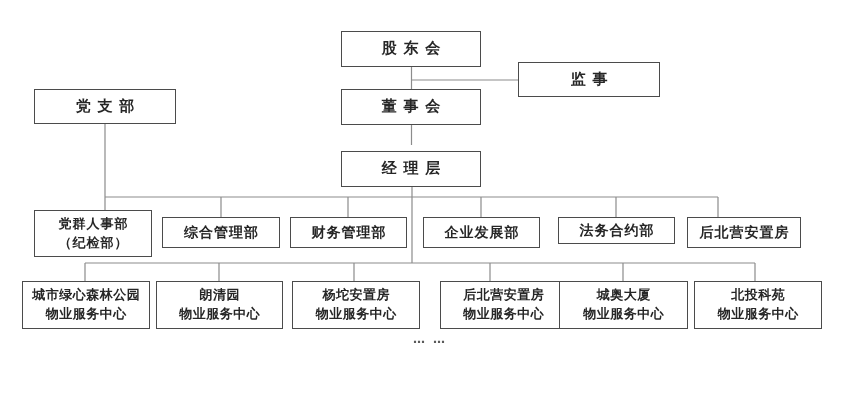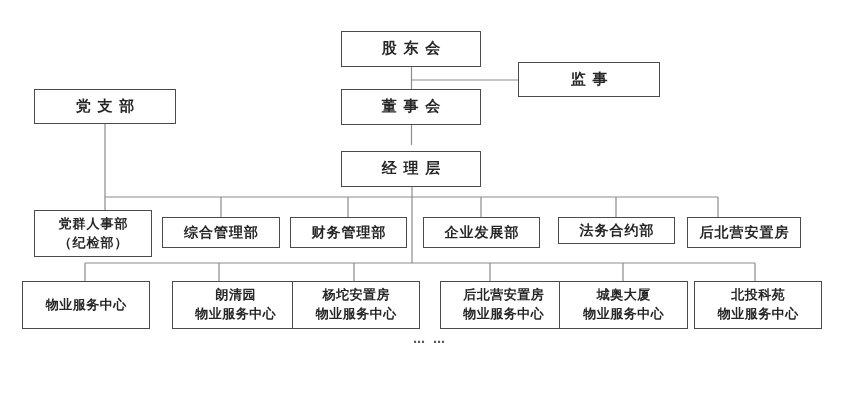--- a/index.html
+++ b/index.html
@@ -132,24 +132,25 @@
 
   <div class="node lvl-dept" style="left:558px; top:217px; width:117px; height:27px;">
     <span class="line">法务合约部</span>
   </div>
 
   <div class="node lvl-dept" style="left:687px; top:217px; width:114px; height:31px;">
     <span class="line">后北营安置房</span>
   </div>
 
   <div class="node lvl-center" style="left:22px; top:281px; width:128px; height:48px;">
+    <span class="line">城市绿心森林公园</span>
     <span class="line">物业服务中心</span>
   </div>
 
-  <div class="node lvl-center" style="left:172px; top:281px; width:127px; height:48px;">
+  <div class="node lvl-center" style="left:156px; top:281px; width:127px; height:48px;">
     <span class="line">朗清园</span>
     <span class="line">物业服务中心</span>
   </div>
 
   <div class="node lvl-center" style="left:292px; top:281px; width:128px; height:48px;">
     <span class="line">杨坨安置房</span>
     <span class="line">物业服务中心</span>
   </div>
 
   <div class="node lvl-center" style="left:427px; top:281px; width:127px; height:48px;margin-left:13px;">

